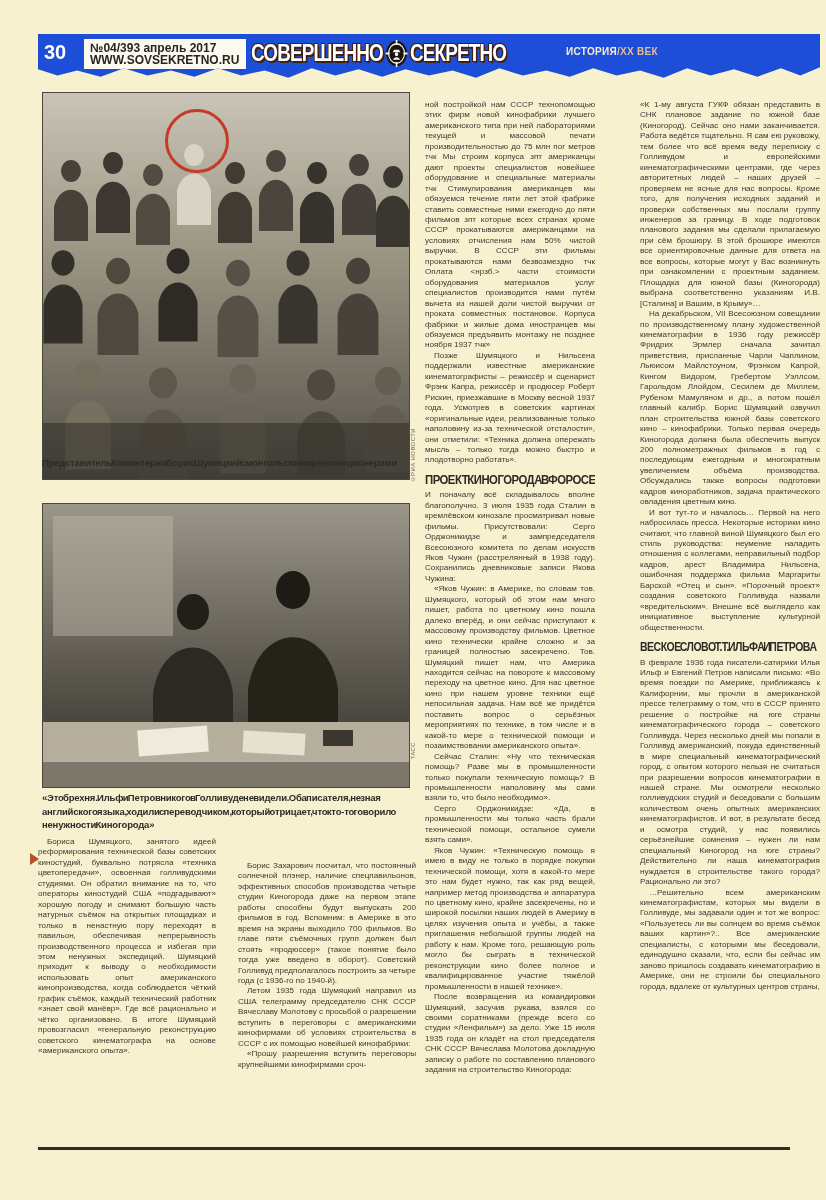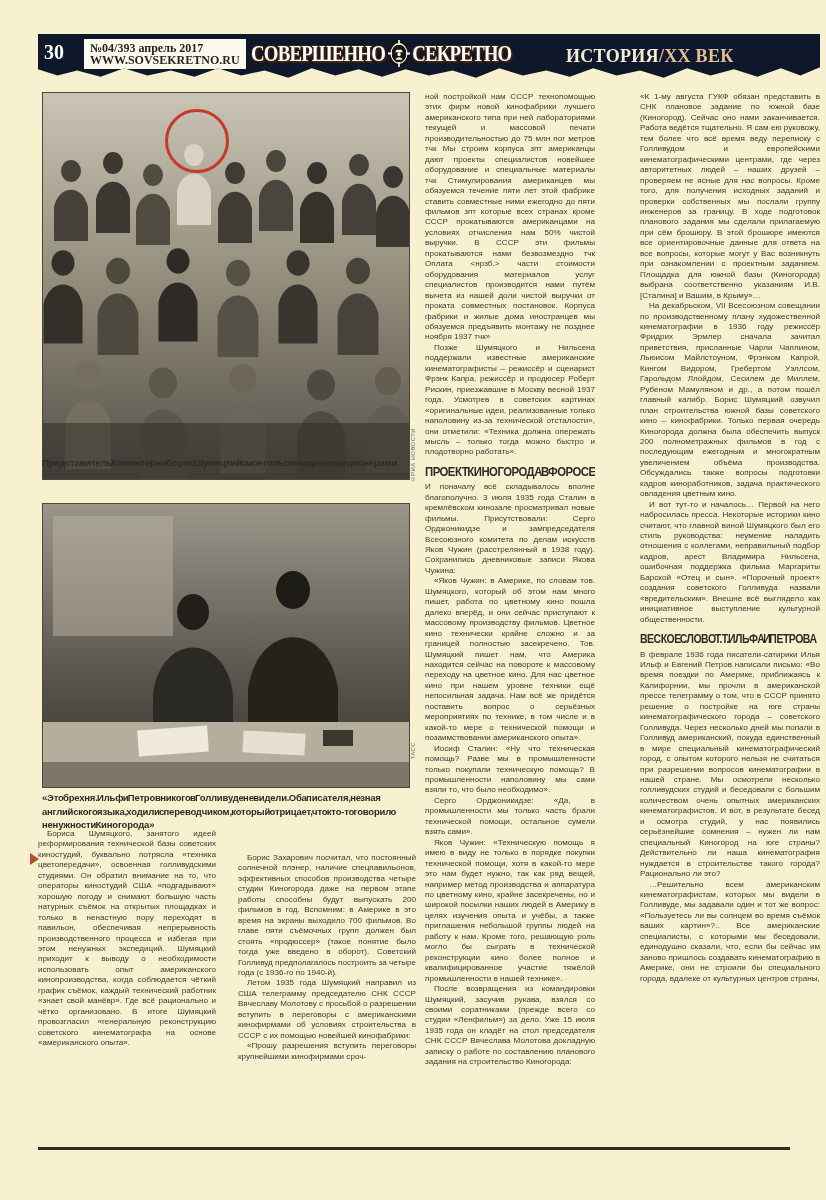--- a/index.html
+++ b/index.html
@@ -1,51 +1,51 @@
 <!DOCTYPE html>
 <html><head>
 <meta charset="utf-8">
 <style>
   html,body{margin:0;padding:0;background:#e9e4d2;}
   .page{position:relative;width:826px;height:1200px;background:#f8f1cf;overflow:hidden;
         font-family:"Liberation Sans",sans-serif;color:#3b3832;}
 
   
-  .masthead{position:absolute;left:38px;top:34px;width:782px;height:52px;background:#0f172a;
-    clip-path:polygon(0 0,100% 0,100% 64%,97.5% 80%,95% 66%,92% 82%,89% 68%,86% 80%,83% 66%,80% 84%,77% 70%,74% 80%,71% 66%,68% 82%,65% 70%,62% 80%,59% 66%,56% 84%,53% 70%,50% 80%,47% 68%,44% 82%,41% 68%,38% 80%,35% 66%,32% 84%,29% 70%,26% 80%,23% 66%,20% 82%,17% 70%,14% 80%,11% 66%,8% 82%,5% 70%,2.5% 80%,0 68%);font-family:Liberation Serif, serif;}
+  .masthead{position:absolute;left:38px;top:34px;width:782px;height:52px;background:#1d4ed8;
+    clip-path:polygon(0 0,100% 0,100% 64%,97.5% 80%,95% 66%,92% 82%,89% 68%,86% 80%,83% 66%,80% 84%,77% 70%,74% 80%,71% 66%,68% 82%,65% 70%,62% 80%,59% 66%,56% 84%,53% 70%,50% 80%,47% 68%,44% 82%,41% 68%,38% 80%,35% 66%,32% 84%,29% 70%,26% 80%,23% 66%,20% 82%,17% 70%,14% 80%,11% 66%,8% 82%,5% 70%,2.5% 80%,0 68%);}
   .pagenum{position:absolute;left:6px;top:7px;font-size:20px;font-weight:bold;color:#fff;}
   .issue-box{position:absolute;left:46px;top:5px;width:150px;background:#fcf9ee;color:#262522;
     font-size:12px;font-weight:bold;line-height:12px;padding:3px 6px;}
   .logo{position:absolute;left:213px;top:6px;display:flex;align-items:center;gap:3px;
     transform:scaleX(.82);transform-origin:left center;white-space:nowrap;}
   .logo .word{font-size:23px;font-weight:bold;color:#ffffff;letter-spacing:-1px;
     text-shadow:1px 1px 0 #40220f,-1px 1px 0 #40220f,1px -1px 0 #40220f,-1px -1px 0 #40220f,2px 2px 0 #40220f;}
   .emblem{width:27px;height:27px;flex:0 0 auto;}
-  .section-title{position:absolute;left:528px;top:12px;font-size:18px;font-weight:bold;
+  .section-title{position:absolute;left:528px;top:12px;font-size:10px;font-weight:bold;
     color:#f6ecd2;letter-spacing:.3px;white-space:nowrap;}
   .section-title .suffix{color:#e3bd92;font-weight:bold;}
 
   
   .photo{position:absolute;left:42px;width:366px;border:1px solid #4a4741;background:#777;overflow:hidden;}
   #photo1{top:92px;height:386px;}
   #photo2{top:503px;height:283px;}
   .red-circle{position:absolute;left:122px;top:16px;width:58px;height:58px;border:3px solid #c63a28;
     border-radius:50%;}
   .photo-credit{position:absolute;font-size:6px;color:#6a675f;letter-spacing:.4px;
     writing-mode:vertical-rl;transform:rotate(180deg);white-space:nowrap;}
   #credit1{left:410px;top:428px;}
   #credit2{left:410px;top:742px;}
 
   .caption{position:absolute;left:42px;width:380px;font-weight:bold;color:#2c2b27;
     font-size:9.5px;line-height:13.5px;letter-spacing:-.2px;word-spacing:-3px;}
   #caption1{top:456px;}
   #caption2{top:791px;}
 
   
-  .col{position:absolute;font-size:8.1px;line-height:10.45px;text-align:justify;overflow:hidden;}
+  .col{position:absolute;font-size:8.1px;line-height:10.45px;text-align:justify;overflow:hidden;margin-top:8px;}
   #col1{left:38px;top:829px;width:178px;height:292px;}
   #col2{left:238px;top:853px;width:178px;height:292px;}
   #col3{left:425px;top:92px;width:170px;height:1048px;}
   #col4{left:640px;top:92px;width:180px;height:1048px;}
   .col p{margin:0;text-indent:9px;}
   .col p.noindent{text-indent:0;}
   .col-heading{font-weight:bold;font-size:13.5px;color:#2c2b27;letter-spacing:-.6px;word-spacing:-4px;
     white-space:nowrap;transform:scaleX(.84);transform-origin:left center;margin:9px 0 5px 0;}
   #col4 .col-heading{font-size:12.5px;}
 
@@ -168,21 +168,21 @@
     <p>Летом 1935 года Шумяцкий направил из США телеграмму председателю СНК СССР Вячеславу Молотову с просьбой о разрешении вступить в переговоры с американскими кинофирмами об условиях строительства в СССР с их помощью новейшей кинофабрики:</p>
     <p>«Прошу разрешения вступить переговоры крупнейшими кинофирмами сроч-</p>
   </div>
 
   <div class="col" id="col3">
     <p class="noindent">ной постройкой нам СССР технопомощью этих фирм новой кинофабрики лучшего американского типа при ней лабораториями текущей и массовой печати производительностью до 75 млн пог метров тчк Мы строим корпуса зпт американцы дают проекты специалистов новейшее оборудование и специальные материалы тчк Стимулирования американцев мы обязуемся течение пяти лет этой фабрике ставить совместные ними ежегодно до пяти фильмов зпт которые всех странах кроме СССР прокатываются американцами на условиях отчисления нам 50% чистой выручки. В СССР эти фильмы прокатываются нами безвозмездно тчк Оплата &lt;нрзб.&gt; части стоимости оборудования материалов услуг специалистов производится нами путём вычета из нашей доли чистой выручки от проката совместных постановок. Корпуса фабрики и жилые дома иностранцев мы обязуемся предъявить монтажу не позднее ноября 1937 тчк»</p>
     <p>Позже Шумяцкого и Нильсена поддержали известные американские кинематографисты – режиссёр и сценарист Фрэнк Капра, режиссёр и продюсер Роберт Рискин, приезжавшие в Москву весной 1937 года. Усмотрев в советских картинах «оригинальные идеи, реализованные только наполовину из-за технической отсталости», они отметили: «Техника должна опережать мысль – только тогда можно быстро и плодотворно работать».</p>
     <div class="col-heading">ПРОЕКТ КИНОГОРОДА В ФОРОСЕ</div>
     <p class="noindent">И поначалу всё складывалось вполне благополучно. 3 июля 1935 года Сталин в кремлёвском кинозале просматривал новые фильмы. Присутствовали: Серго Орджоникидзе и зампредседателя Всесоюзного комитета по делам искусств Яков Чужин (расстрелянный в 1938 году). Сохранились дневниковые записи Якова Чужина:</p>
     <p>«Яков Чужин: в Америке, по словам тов. Шумяцкого, который об этом нам много пишет, работа по цветному кино пошла далеко вперёд, и они сейчас приступают к массовому производству фильмов. Цветное кино технически крайне сложно и за границей полностью засекречено. Тов. Шумяцкий пишет нам, что Америка находится сейчас на повороте к массовому переходу на цветное кино. Для нас цветное кино при нашем уровне техники ещё непосильная задача. Нам всё же придётся поставить вопрос о серьёзных мероприятиях по технике, в том числе и в какой-то мере о технической помощи и позаимствовании американского опыта».</p>
-    <p>Иосиф Сталин: «Ну что техническая помощь? Разве мы в промышленности только покупали техническую помощь? В промышленности наполовину мы сами взяли то, что было необходимо».</p>
+    <p>Сейчас Сталин: «Ну что техническая помощь? Разве мы в промышленности только покупали техническую помощь? В промышленности наполовину мы сами взяли то, что было необходимо».</p>
     <p>Серго Орджоникидзе: «Да, в промышленности мы только часть брали технической помощи, остальное сумели взять сами».</p>
     <p>Яков Чужин: «Техническую помощь я имею в виду не только в порядке покупки технической помощи, хотя в какой-то мере это нам будет нужно, так как ряд вещей, например метод производства и аппаратура по цветному кино, крайне засекречены, но и широкой посылки наших людей в Америку в целях изучения опыта и учёбы, а также приглашения небольшой группы людей на работу к нам. Кроме того, решающую роль могло бы сыграть в технической реконструкции кино более полное и квалифицированное участие тяжёлой промышленности в нашей технике».</p>
     <p>После возвращения из командировки Шумяцкий, засучив рукава, взялся со своими соратниками (прежде всего со студии «Ленфильм») за дело. Уже 15 июля 1935 года он кладёт на стол председателя СНК СССР Вячеслава Молотова докладную записку о работе по составлению планового задания на строительство Киногорода:</p>
   </div>
 
   <div class="col" id="col4">
     <p class="noindent">«К 1-му августа ГУКФ обязан представить в СНК плановое задание по южной базе (Киногород). Сейчас оно нами заканчивается. Работа ведётся тщательно. Я сам ею руковожу, тем более что всё время веду переписку с Голливудом и европейскими кинематографическими центрами, где через авторитетных людей – наших друзей – проверяем не ясные для нас вопросы. Кроме того, для получения исходных заданий и проверки собственных мы послали группу инженеров за границу. В ходе подготовок планового задания мы сделали прилагаемую при сём брошюру. В этой брошюре имеются все ориентировочные данные для ответа на все вопросы, которые могут у Вас возникнуть при ознакомлении с проектным заданием. Площадка для южной базы (Киногорода) выбрана соответственно указаниям И.В. [Сталина] и Вашим, в Крыму»…</p>
     <p>На декабрьском, VII Всесоюзном совещании по производственному плану художественной кинематографии в 1936 году режиссёр Фридрих Эрмлер сначала зачитал приветствия, присланные Чарли Чаплином, Льюисом Майлстоуном, Фрэнком Капрой, Кингом Видором, Гребертом Уэллсом, Гарольдом Ллойдом, Сесилем де Миллем, Рубеном Мамуляном и др., а потом пошёл главный калибр. Борис Шумяцкий озвучил план строительства южной базы советского кино – кинофабрики. Только первая очередь Киногорода должна была обеспечить выпуск 200 полнометражных фильмов в год с последующим ежегодным и многократным увеличением объёма производства. Обсуждались также вопросы подготовки кадров киноработников, задача практического овладения цветным кино.</p>
     <p>И вот тут-то и началось… Первой на него набросилась пресса. Некоторые историки кино считают, что главной виной Шумяцкого был его стиль руководства: неумение наладить отношения с коллегами, неправильный подбор кадров, арест Владимира Нильсена, ошибочная поддержка фильма Маргариты Барской «Отец и сын». «Порочный проект» создания советского Голливуда назвали «вредительским». Внешне всё выглядело как инициативное выступление культурной общественности.</p>
     <div class="col-heading">ВЕСКОЕ СЛОВО Т.Т. ИЛЬФА И ПЕТРОВА</div>

